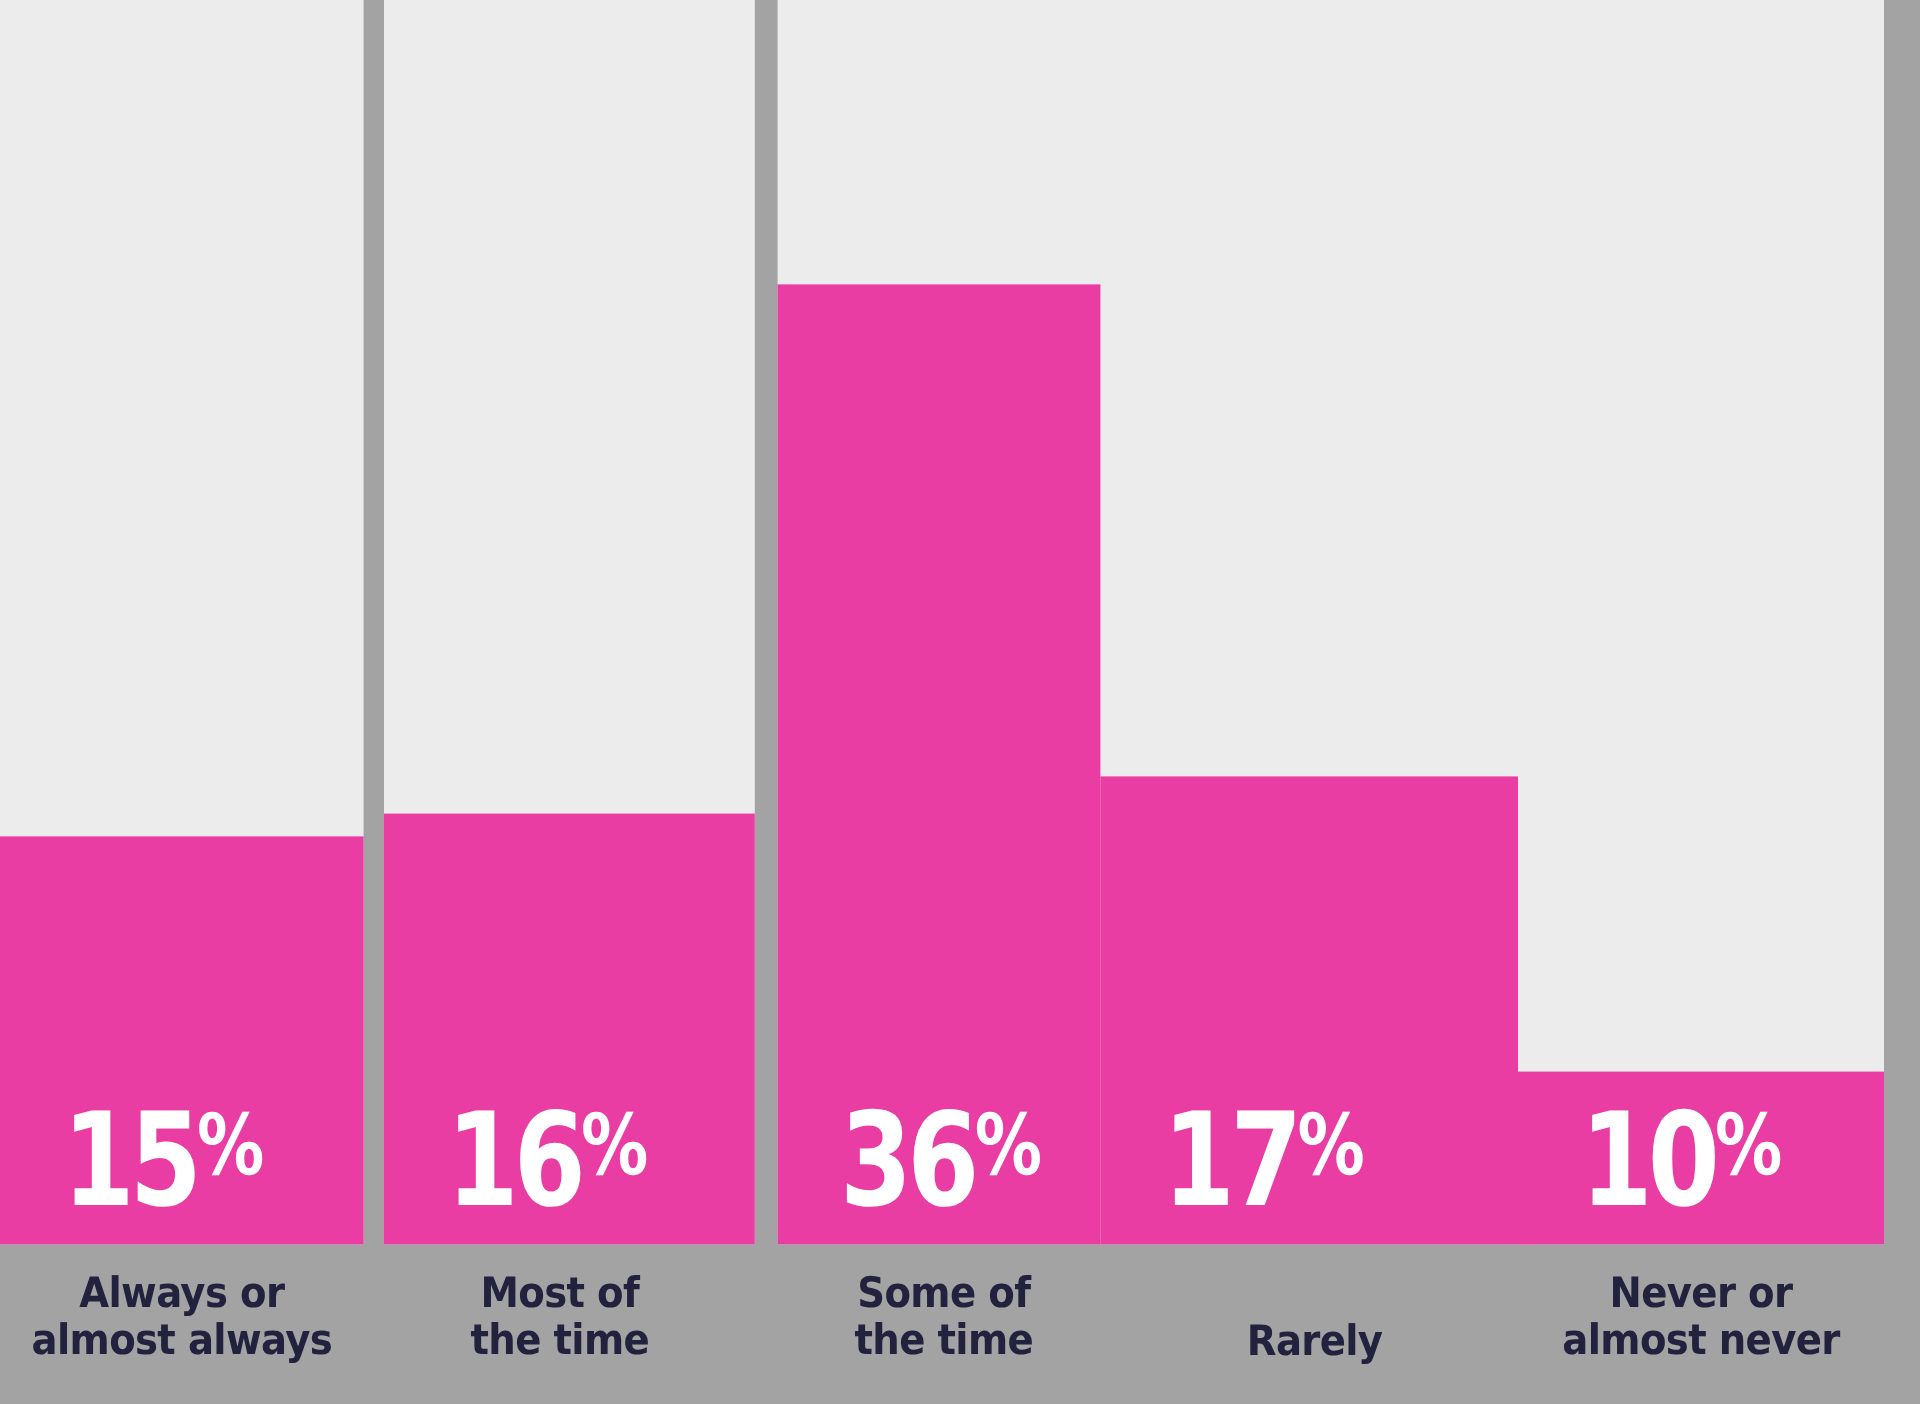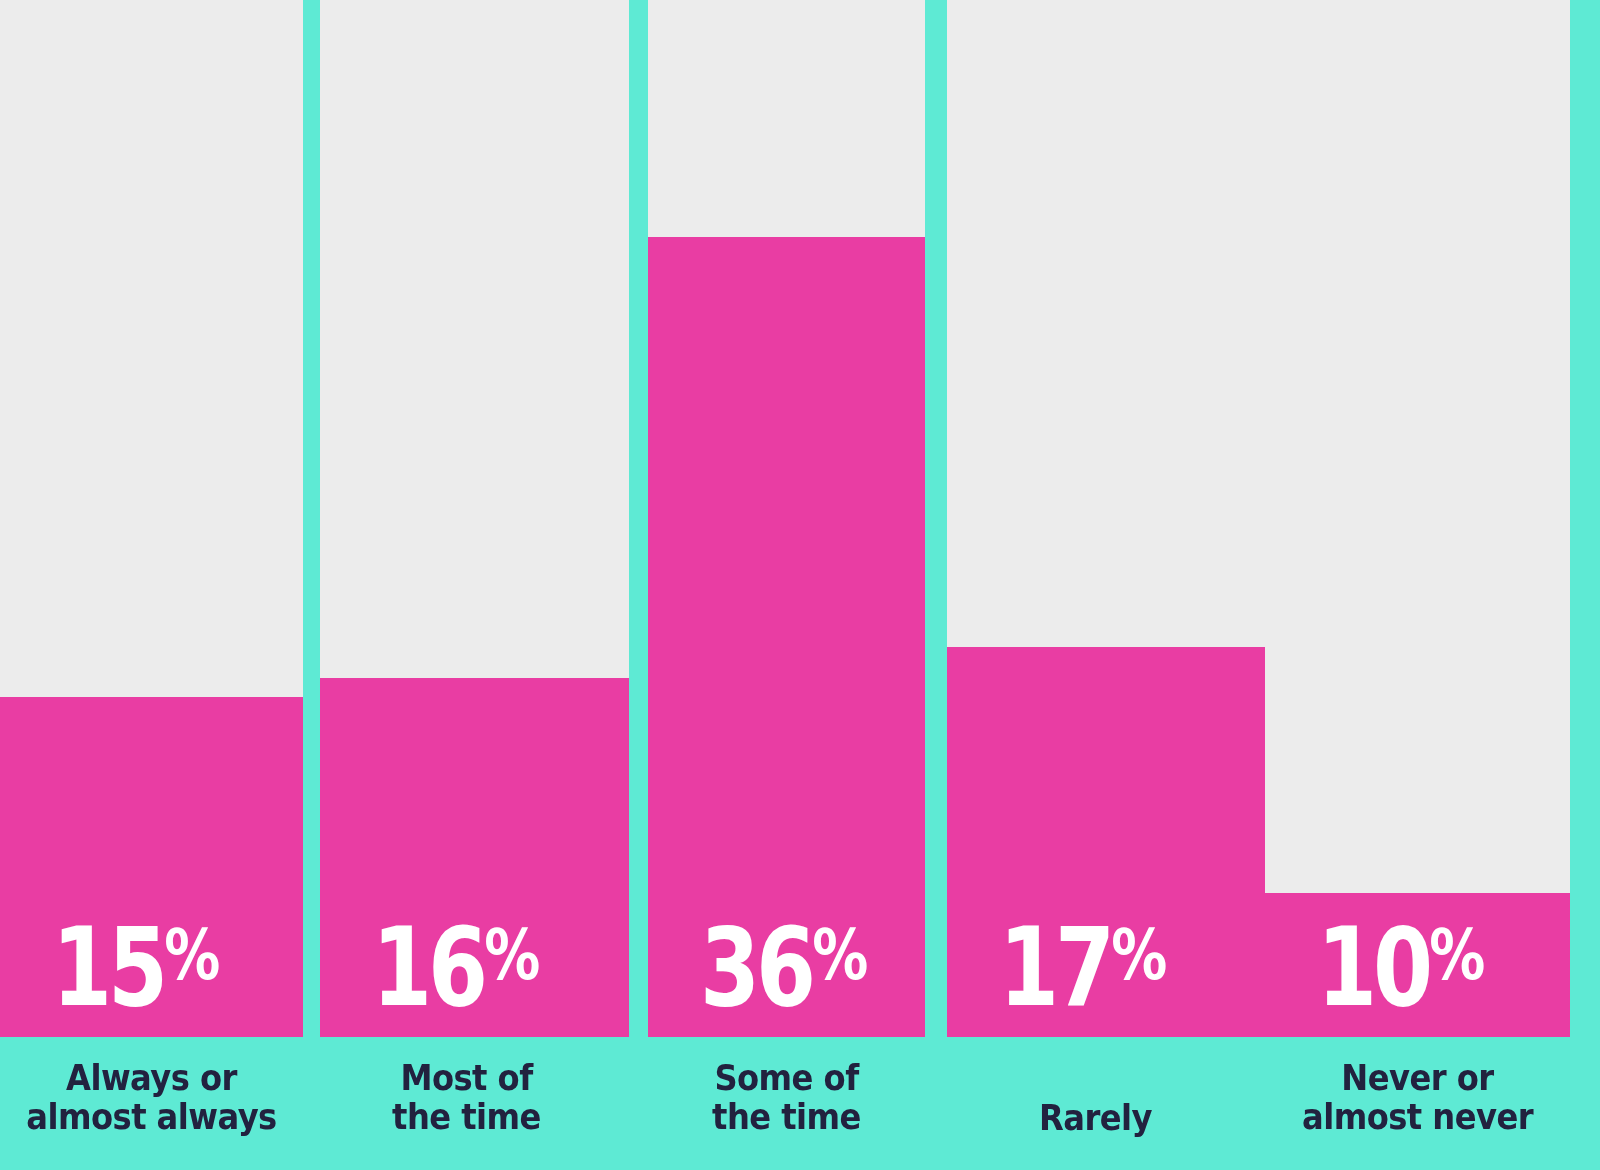--- a/index.html
+++ b/index.html
@@ -10,21 +10,21 @@
   }
   body {
     font-family: "Liberation Sans", sans-serif;
     -webkit-font-smoothing: antialiased;
   }
 
   #chart-root {
     position: relative;
     width: 1600px;
     height: 1170px;
-    background: #5eead4;
+    background: #a3a3a3;
     overflow: hidden;
   }
 
   
   .plot-area {
     position: absolute;
     left: 0;
     top: 0;
     width: 1600px;
     height: 1037px;
@@ -123,21 +123,21 @@
       </div>
     </div>
 
     <div class="column" style="left:648px;width:277px;">
       <div class="track"></div>
       <div class="bar" style="height:800px;">
         <span class="bar-value"><span>36</span><span class="pct">%</span></span>
       </div>
     </div>
 
-    <div class="column" style="left:947px;width:367px;">
+    <div class="column" style="left:917px;width:367px;">
       <div class="track"></div>
       <div class="bar" style="height:390px;">
         <span class="bar-value"><span>17</span><span class="pct">%</span></span>
       </div>
     </div>
 
     <div class="column" style="left:1265px;width:305px;">
       <div class="track"></div>
       <div class="bar" style="height:144px;">
         <span class="bar-value"><span>10</span><span class="pct">%</span></span>

